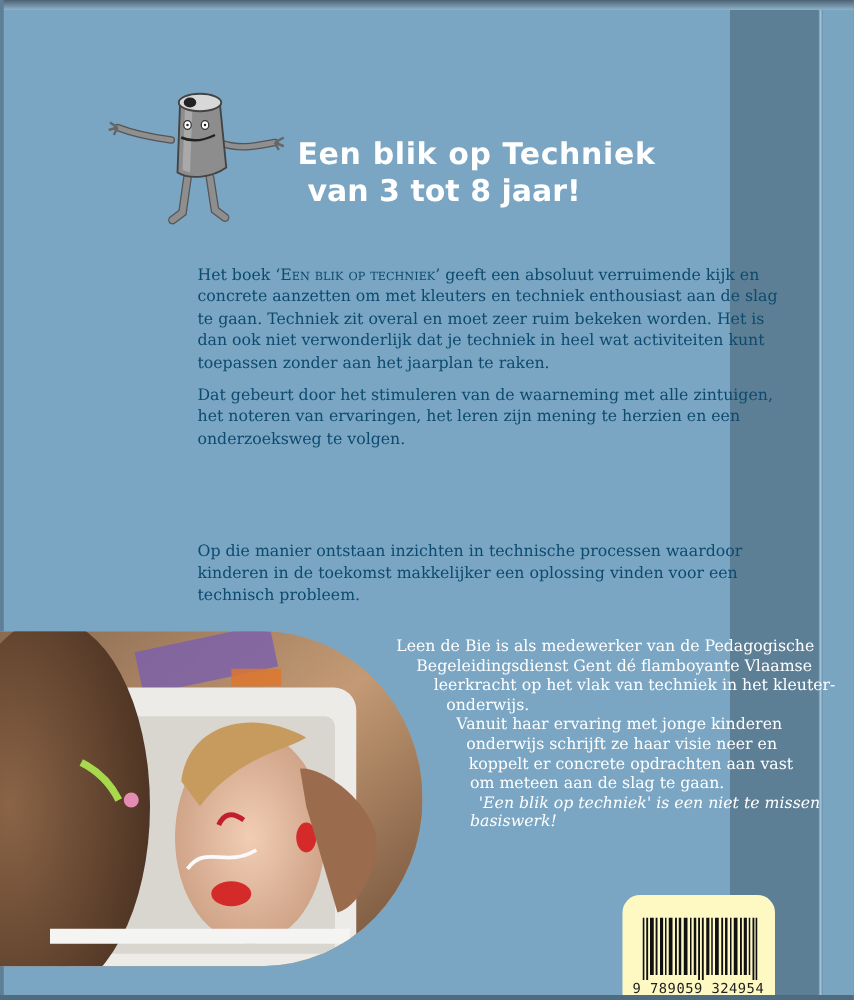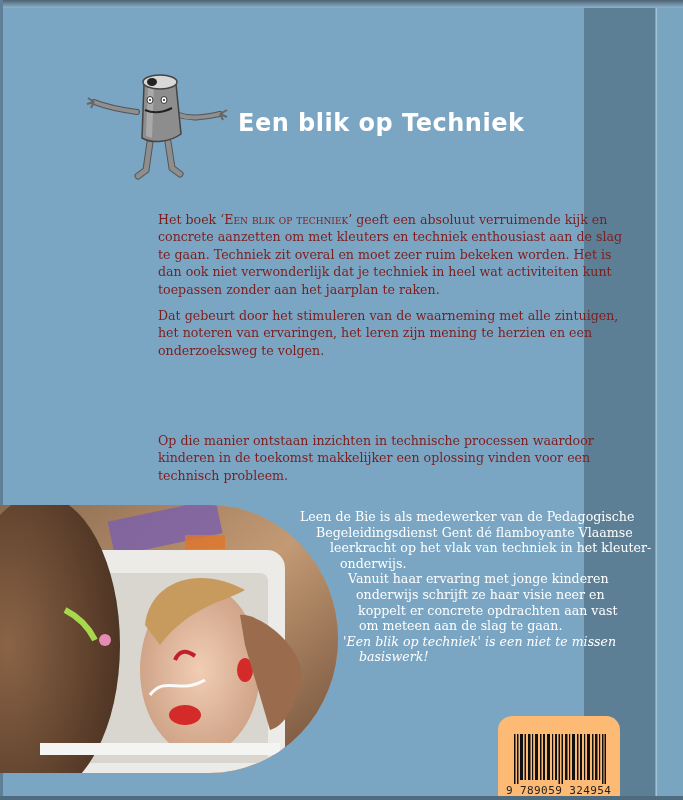--- a/index.html
+++ b/index.html
@@ -9,34 +9,34 @@
   .leftedge { position:absolute; left:0; top:0; width:3px; height:800px; background:#5e7f95; }
   .spine-groove { position:absolute; left:655px; top:8px; width:3px; height:792px; background:linear-gradient(90deg,#6d97b3,#a3c4d8,#6f97b2); }
   .spine { position:absolute; left:658px; top:8px; width:25px; height:792px; background:#7aa5c1; }
   .botedge { position:absolute; left:0; top:796px; width:683px; height:4px; background:#4f6b7f; }
 
   .mascot { position:absolute; left:82px; top:62px; width:150px; height:125px; }
   .title { position:absolute; left:238px; top:108px; color:#fff; font-family:"DejaVu Sans", sans-serif; font-weight:bold; line-height:30px; }
   .title .l1 { font-size:24px; letter-spacing:0.5px; display:block; }
   .title .l2 { font-size:24px; display:block; padding-left:8px; }
 
-  .body-text { position:absolute; left:158px; width:470px; color:#7f1d1d; font-family:"DejaVu Serif", serif; font-size:12.6px; line-height:17.4px; }
+  .body-text { position:absolute; left:158px; width:470px; color:#0c4a6e; font-family:"DejaVu Serif", serif; font-size:12.6px; line-height:17.4px; }
   .body-text p { margin:0; }
   .smallcaps { font-variant:small-caps; }
   .p1 { top:211px; }
   .p2 { top:307px; }
   .p3 { top:432px; }
 
   .photo { position:absolute; left:0; top:505px; width:338px; height:268px; overflow:hidden;
            border-top-right-radius:130px 135px; border-bottom-right-radius:130px 135px; background:#b89070; }
   .bio { position:absolute; top:509px; color:#ffffff; font-size:12.6px; line-height:15.6px; font-family:"DejaVu Serif", serif; }
   .bio .ln { display:block; white-space:nowrap; }
   .bio .it { font-style:italic; }
 
-  .barcode-box { position:absolute; left:498px; top:716px; width:122px; height:84px; background:#fdba74; border-top-left-radius:14px; border-top-right-radius:14px; }
+  .barcode-box { position:absolute; left:498px; top:716px; width:122px; height:84px; background:#fef9c3; border-top-left-radius:14px; border-top-right-radius:14px; }
   .bars { position:absolute; left:16px; top:18px; width:92px; height:50px; }
   .isbn { position:absolute; left:8px; top:68px; width:112px; font-family:"DejaVu Sans Mono", monospace; font-size:11px; color:#222; letter-spacing:0.4px; white-space:nowrap; }
 </style>
 </head>
 <body>
 
 <div class="cover">
   <div class="topedge"></div>
   <div class="leftedge"></div>
   <div class="spine-groove"></div>
@@ -65,20 +65,21 @@
     <ellipse cx="68" cy="38" rx="3" ry="3.5" fill="#fff" stroke="#333"></ellipse>
     <circle cx="68" cy="38" r="1" fill="#222"></circle>
     <ellipse cx="82" cy="38" rx="3" ry="3.5" fill="#fff" stroke="#333"></ellipse>
     <circle cx="82" cy="38" r="1" fill="#222"></circle>
 
     <path d="M63 48 C72 52 82 50 90 46" stroke="#222" stroke-width="2" fill="none"></path>
   </svg>
 
   <div class="title">
     <span class="l1">Een blik op Techniek</span>
+    <span class="l2">van 3 tot 8 jaar!</span>
   </div>
 
   <div class="body-text p1">
     <p><span>Het boek </span><span class="smallcaps">‘Een blik op techniek’</span><span> geeft een absoluut verruimende kijk en concrete aanzetten om met kleuters en techniek enthousiast aan de slag te gaan. Techniek zit overal en moet zeer ruim bekeken worden. Het is dan ook niet verwonderlijk dat je techniek in heel wat activiteiten kunt toepassen zonder aan het jaarplan te raken.</span></p>
   </div>
   <div class="body-text p2">
     <p>Dat gebeurt door het stimuleren van de waarneming met alle zintuigen, het noteren van ervaringen, het leren zijn mening te herzien en een onderzoeksweg te volgen.</p>
   </div>
   <div class="body-text p3">
     <p>Op die manier ontstaan inzichten in technische processen waardoor kinderen in de toekomst makkelijker een oplossing vinden voor een technisch probleem.</p>
@@ -117,30 +118,30 @@
 
       <path d="M240 110 C255 108 290 130 300 160 C305 180 290 220 270 225 L245 140 Z" fill="#9b6b4d"></path>
 
       <ellipse cx="40" cy="140" rx="80" ry="150" fill="url(#hair)"></ellipse>
       <path d="M65 105 q20 10 30 30" stroke="#a8d84c" stroke-width="6" fill="none"></path>
       <circle cx="105" cy="135" r="6" fill="#e58cb4"></circle>
       <rect x="40" y="238" width="240" height="12" fill="#f4f4f2"></rect>
     </svg>
   </div>
 
-  <div class="bio" style="left:300px;">
+  <div class="bio" style="left:286px;padding-left:31px;">
     <span class="ln" style="margin-left:0px;">Leen de Bie is als medewerker van de Pedagogische</span>
     <span class="ln" style="margin-left:16px;">Begeleidingsdienst Gent dé flamboyante Vlaamse</span>
     <span class="ln" style="margin-left:30px;">leerkracht op het vlak van techniek in het kleuter-</span>
     <span class="ln" style="margin-left:40px;">onderwijs.</span>
     <span class="ln" style="margin-left:48px;">Vanuit haar ervaring met jonge kinderen</span>
     <span class="ln" style="margin-left:56px;">onderwijs schrijft ze haar visie neer en</span>
     <span class="ln" style="margin-left:58px;">koppelt er concrete opdrachten aan vast</span>
     <span class="ln" style="margin-left:59px;">om meteen aan de slag te gaan.</span>
-    <span class="ln it" style="margin-left:43px;">'Een blik op techniek' is een niet te missen</span>
+    <span class="ln it" style="margin-left:66px;">'Een blik op techniek' is een niet te missen</span>
     <span class="ln it" style="margin-left:59px;">basiswerk!</span>
   </div>
 
   <div class="barcode-box">
     <svg class="bars" viewBox="0 0 92 50" preserveAspectRatio="none">
       <g fill="#111">
         <rect x="0" y="0" width="1.5" height="50"></rect>
           <rect x="3" y="0" width="1.5" height="50"></rect>
         <rect x="6" y="0" width="3" height="46"></rect>
           <rect x="10.5" y="0" width="1.5" height="46"></rect>

